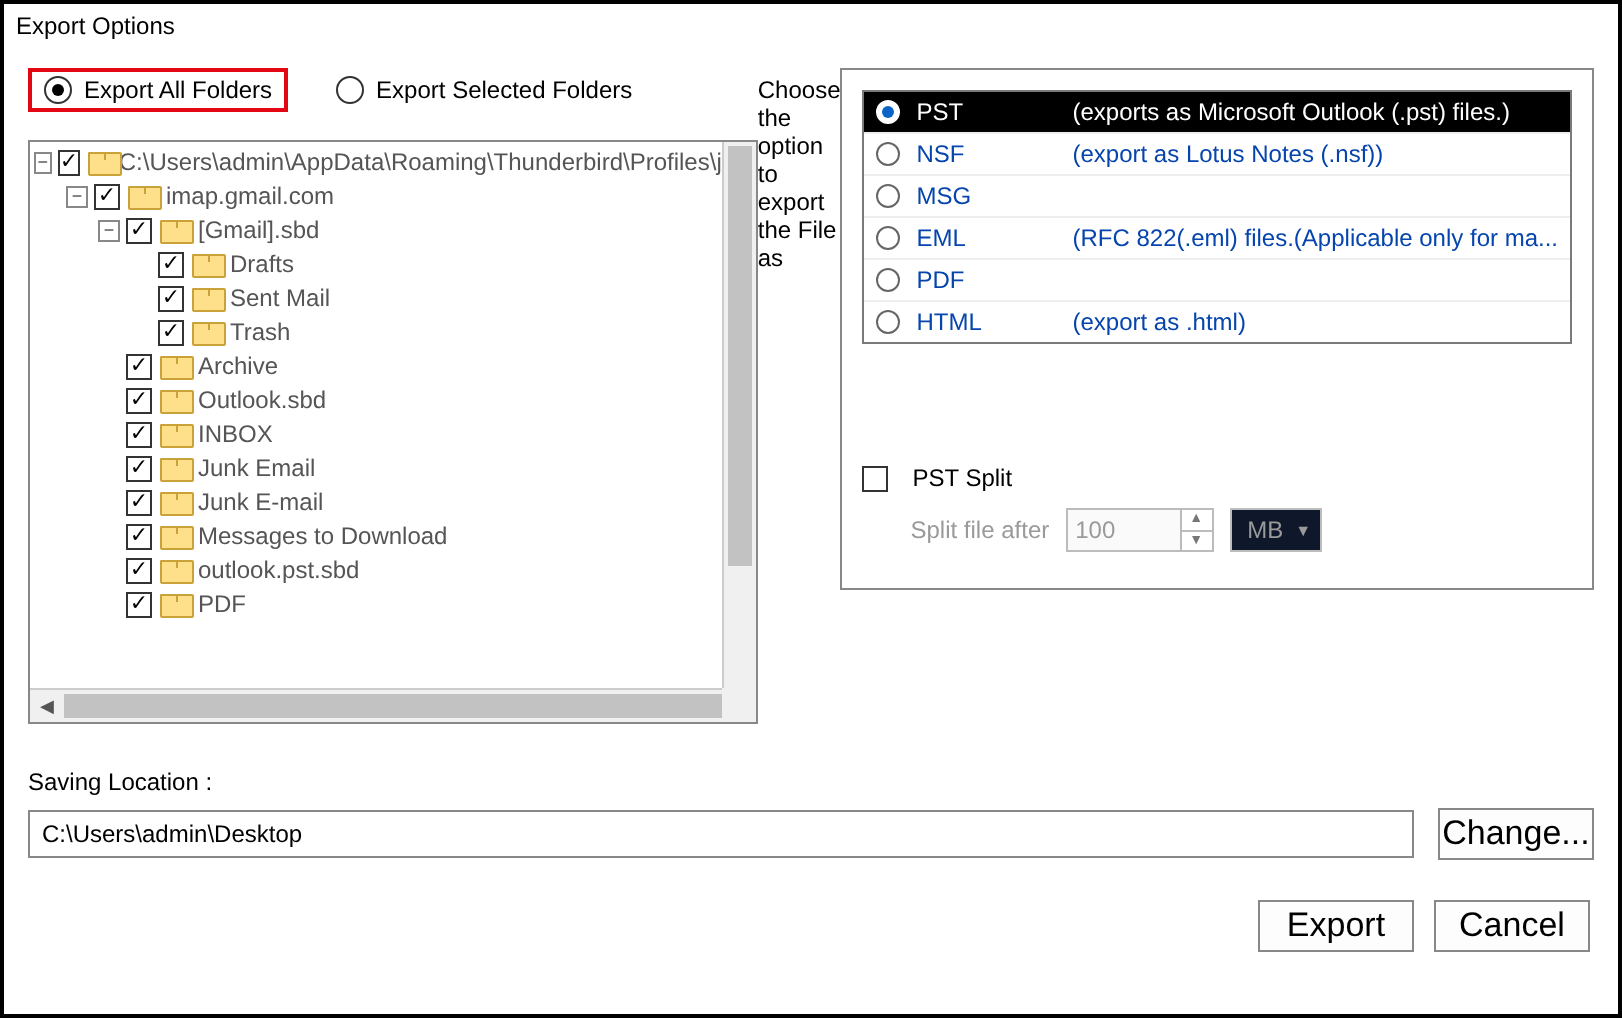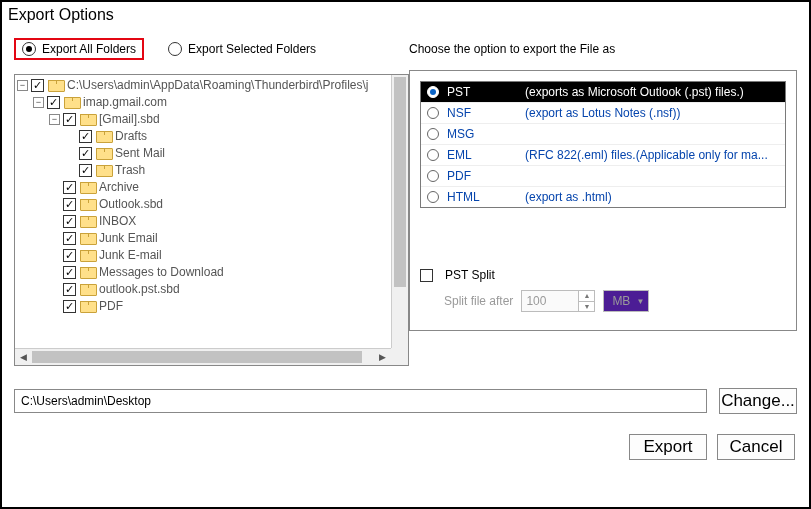--- a/index.html
+++ b/index.html
@@ -13,21 +13,21 @@
   .window {
     width: 811px;
     height: 509px;
     border: 2px solid #000;
     background: #fff;
     display: flex;
     flex-direction: column;
   }
   .titlebar {
     padding: 4px 6px;
-    font-size: 16px;
+    font-size: 12px;
     border-bottom: 0;
   }
   .body {
     flex: 1;
     padding: 10px 12px 12px 12px;
     display: flex;
     flex-direction: column;
     position: relative;
   }
   .top-row {
@@ -35,21 +35,21 @@
     align-items: flex-start;
   }
   .left-col {
     width: 395px;
     display: flex;
     flex-direction: column;
   }
   .right-col {
     flex: 1;
     display: flex;
-    flex-direction: column;
+    flex-direction: row;
   }
   .radio-row {
     display: flex;
     gap: 20px;
     align-items: center;
     margin-bottom: 14px;
   }
   .radio-group {
     display: inline-flex;
     align-items: center;
@@ -296,21 +296,21 @@
   }
   .spin div:first-child { border-bottom: 1px solid #bcbcbc; }
   .unit-select {
     display: inline-flex;
     align-items: center;
     border: 1px solid #bcbcbc;
     height: 22px;
     padding: 0 4px 0 8px;
     gap: 6px;
     color: #9a9a9a;
-    background: #4c1d95;
+    background: #0f172a;
     cursor: pointer;
   }
   .saving-section {
     margin-top: 22px;
   }
   .saving-label {
     margin-bottom: 6px;
   }
   .saving-row {
     display: flex;
@@ -525,20 +525,21 @@
             <span class="unit-select">
               <span>MB</span>
               <span style="font-size:8px;">▼</span>
             </span>
           </div>
         </div>
       </div>
     </div>
 
     <div class="saving-section">
+      <div class="saving-label">Saving Location :</div>
       <div class="saving-row">
         <input class="path-input" value="C:\Users\admin\Desktop" style="">
         <button class="btn">Change...</button>
       </div>
     </div>
 
     <div class="footer">
       <button class="btn">Export</button>
       <button class="btn">Cancel</button>
     </div>

